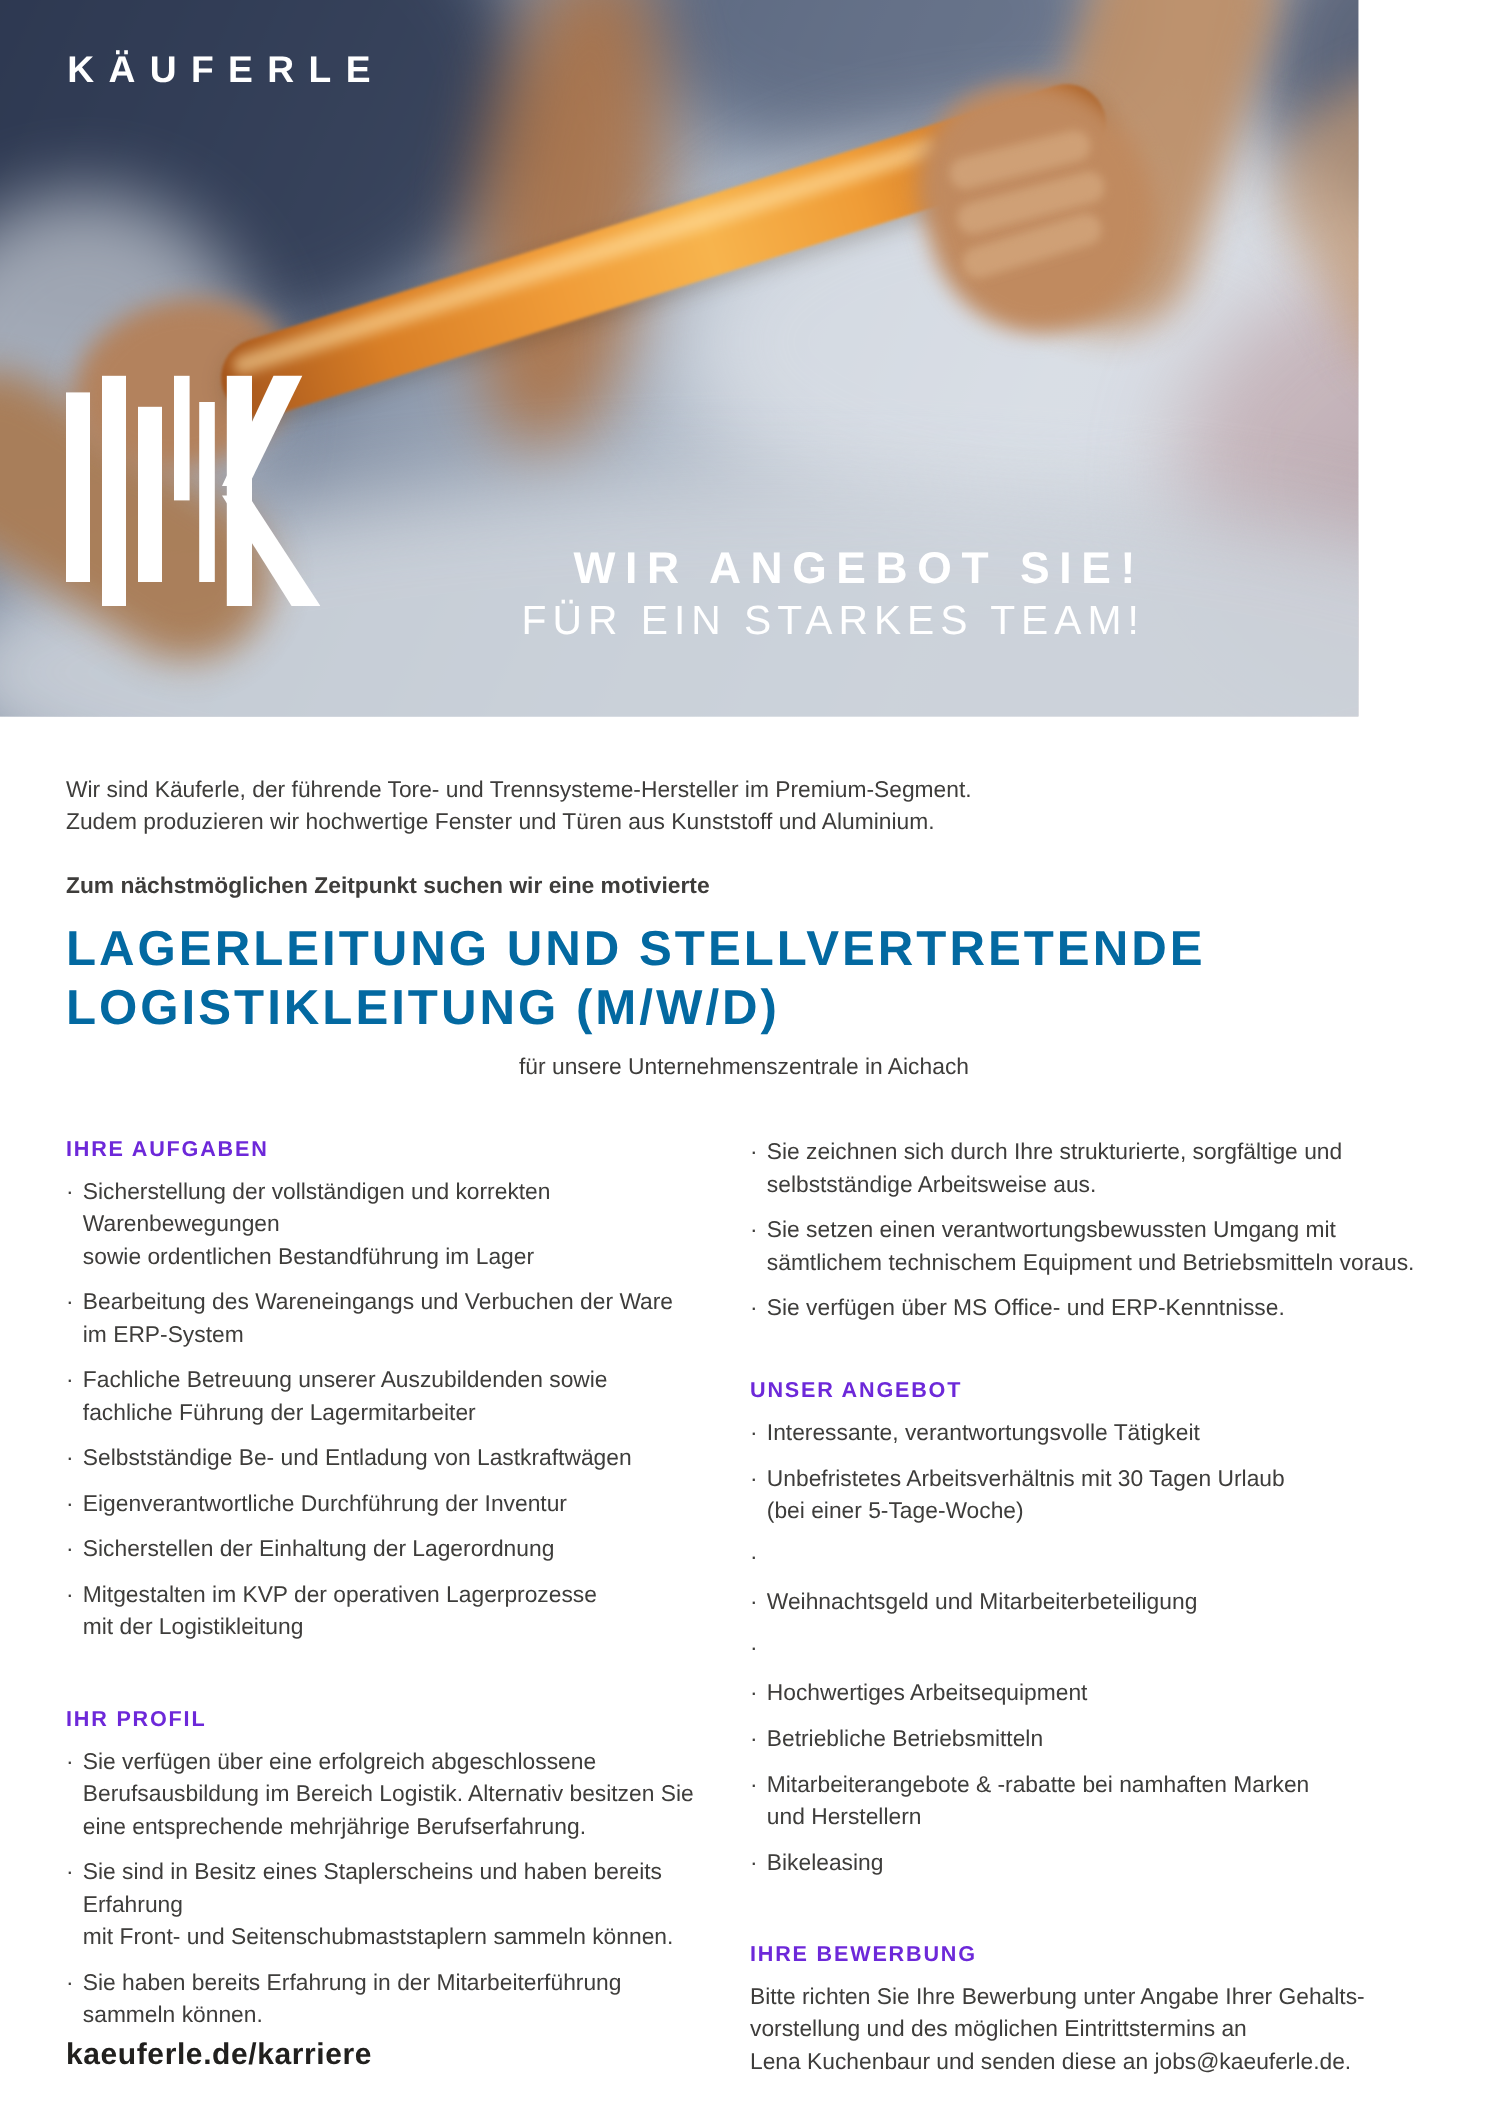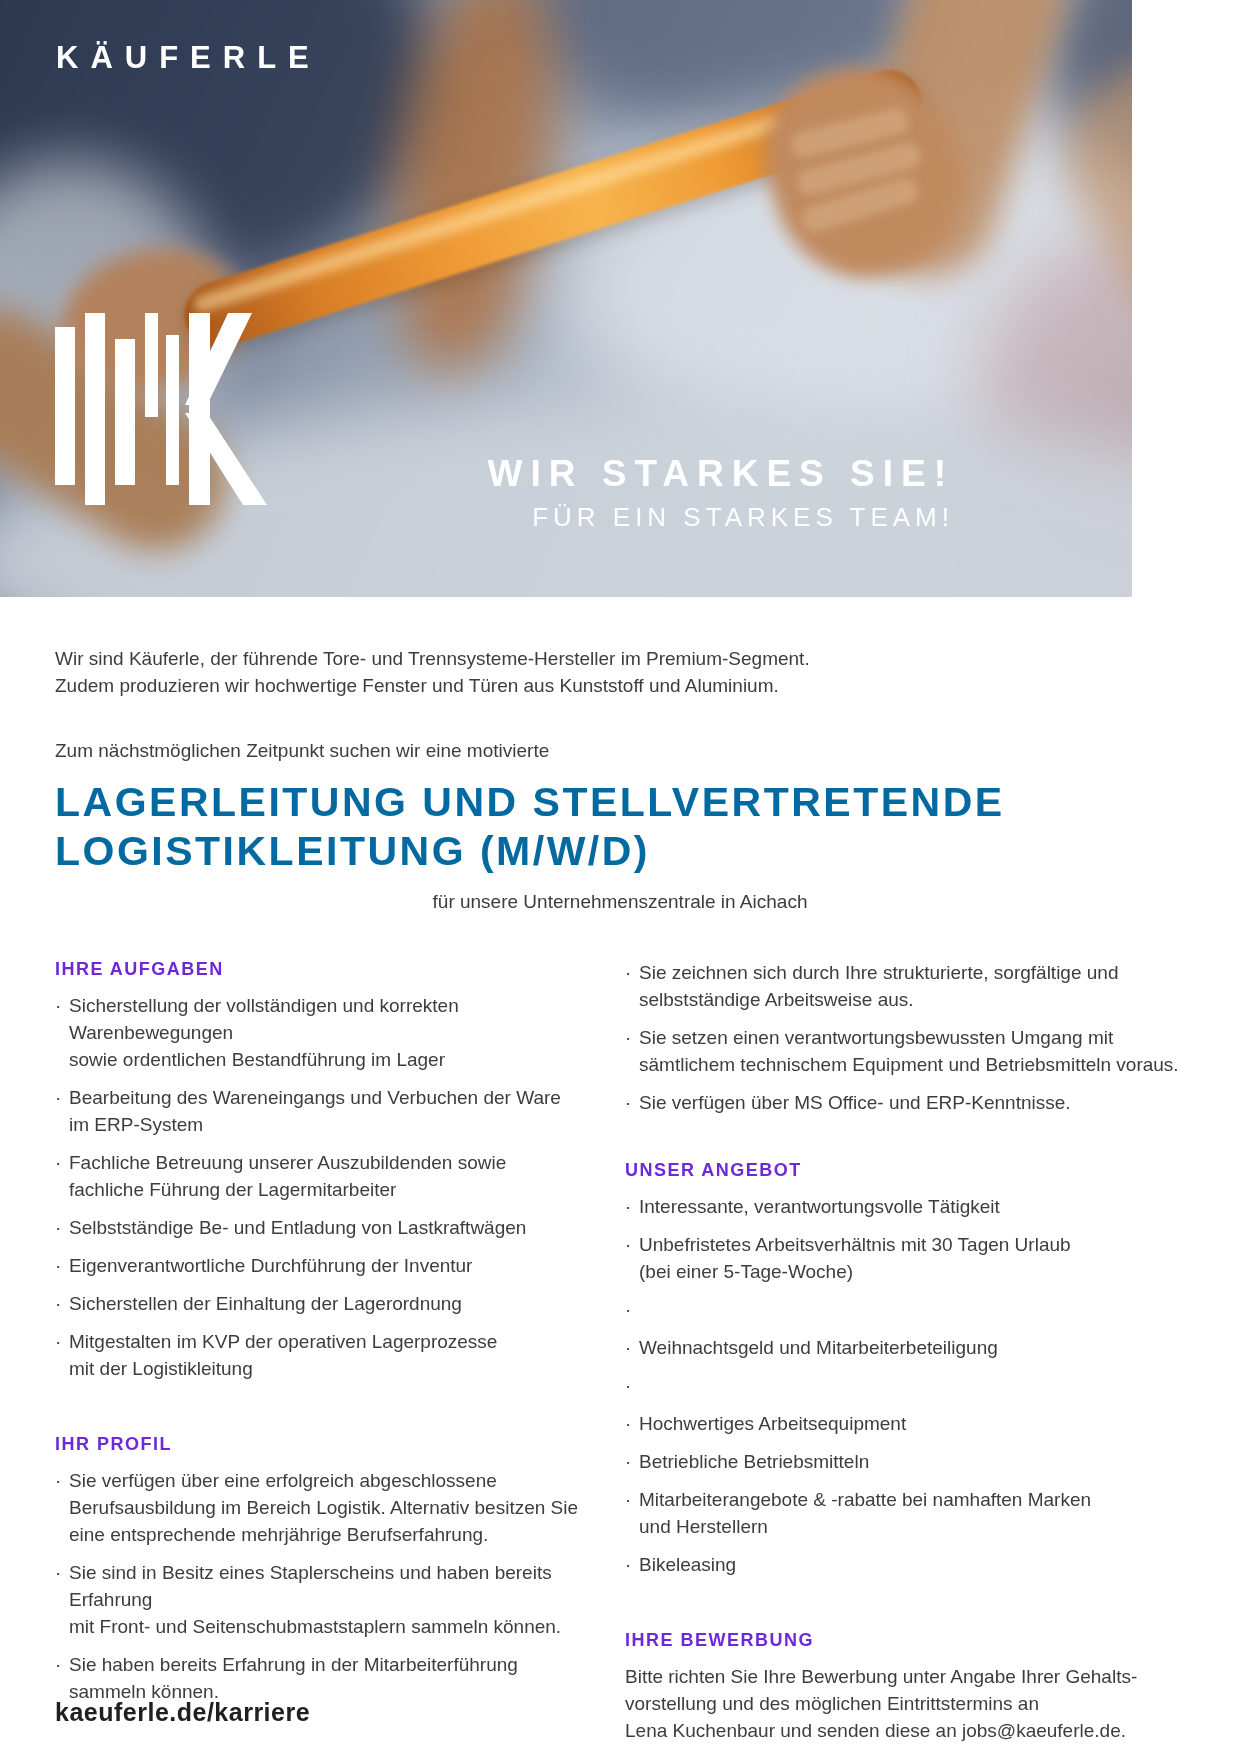--- a/index.html
+++ b/index.html
@@ -58,28 +58,28 @@
   .hero-brand {
     position:absolute; left:56px; top:40px;
     color:#ffffff; font-size:31px; font-weight:700;
     letter-spacing:12px; white-space:nowrap;
   }
   .hero-tagline {
     position:absolute; right:178px; top:452px;
     text-align:right; color:#ffffff; white-space:nowrap;
   }
   .hero-tagline .t1 { font-size:37px; font-weight:700; letter-spacing:8px; line-height:44px; }
-  .hero-tagline .t2 { font-size:26px; font-weight:300; letter-spacing:5px; line-height:42px; }
+  .hero-tagline .t2 { font-size:34px; font-weight:300; letter-spacing:5px; line-height:42px; }
 
   .k-logo { position:absolute; left:55px; top:313px; }
 
   
   .content { padding:48px 55px 0 55px; }
   .intro p { font-size:19px; line-height:27px; color:#3e3d3b; }
-  .intro .lead { margin-top:38px; }
+  .intro .lead { margin-top:26px;font-weight:bold; }
 
   .job-title {
     margin-top:14px;
     font-size:41px; line-height:49px; font-weight:700;
     letter-spacing:2.5px; color:#0369a1;
     white-space:pre-line;
   }
   .job-location { margin-top:12px; font-size:19px; line-height:27px;text-align:center; }
 
   .columns { display:flex; margin-top:44px; }
@@ -149,21 +149,21 @@
       <rect x="60" y="26" width="20" height="146"></rect>
       <rect x="90" y="0" width="13" height="104"></rect>
       <rect x="111" y="22" width="13" height="150"></rect>
       <rect x="134" y="0" width="21" height="192"></rect>
       <polygon points="173,0 197,0 152,92 130,92"></polygon>
       <polygon points="130,100 152,100 212,192 188,192"></polygon>
     </g>
   </svg>
 
   <div class="hero-tagline">
-    <div class="t1">WIR STARKES SIE!</div>
+    <div class="t1">WIR ANGEBOT SIE!</div>
     <div class="t2">FÜR EIN STARKES TEAM!</div>
   </div>
 </div>
 
 <div class="content">
 
   <div class="intro">
     <p style="white-space:pre-line">Wir sind Käuferle, der führende Tore- und Trennsysteme-Hersteller im Premium-Segment.
 Zudem produzieren wir hochwertige Fenster und Türen aus Kunststoff und Aluminium.</p>
     <p class="lead">Zum nächstmöglichen Zeitpunkt suchen wir eine motivierte</p>

